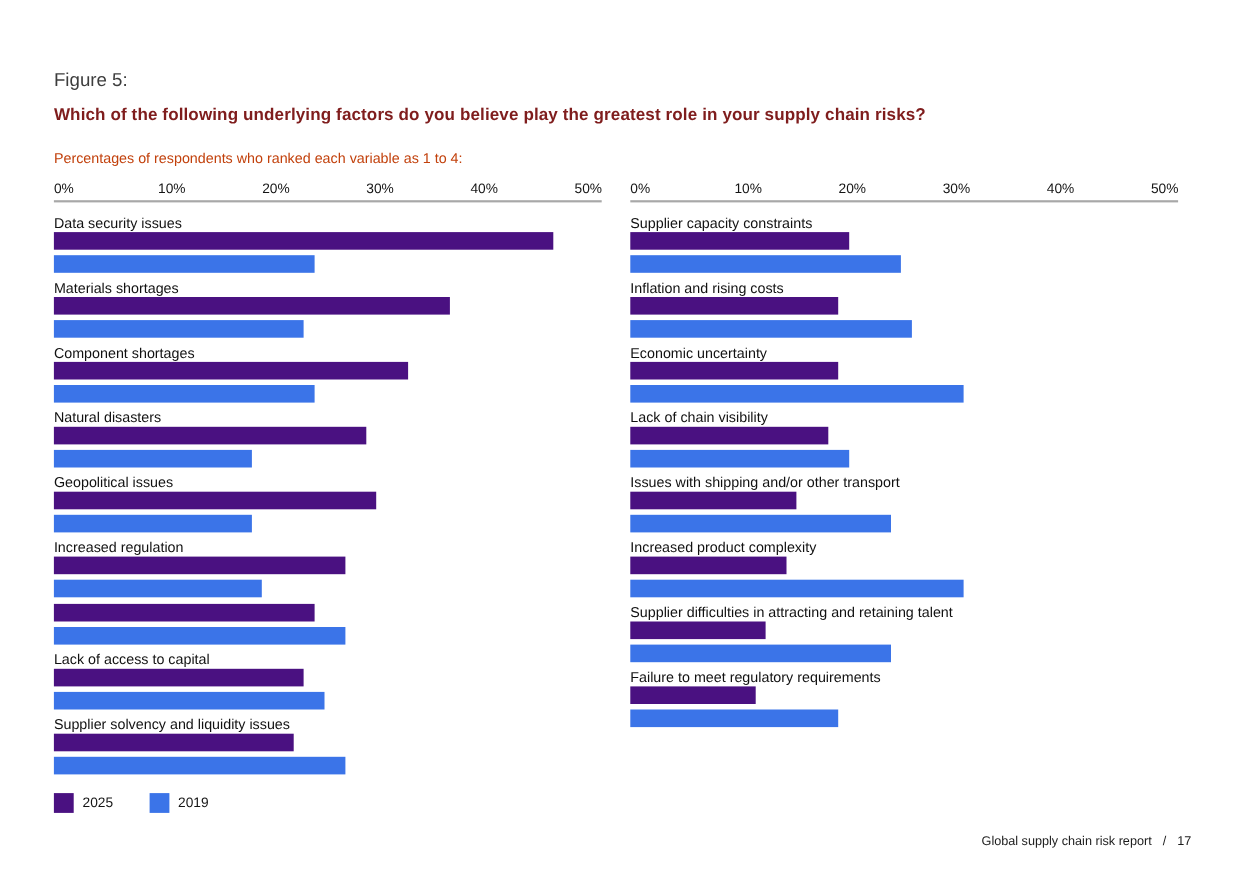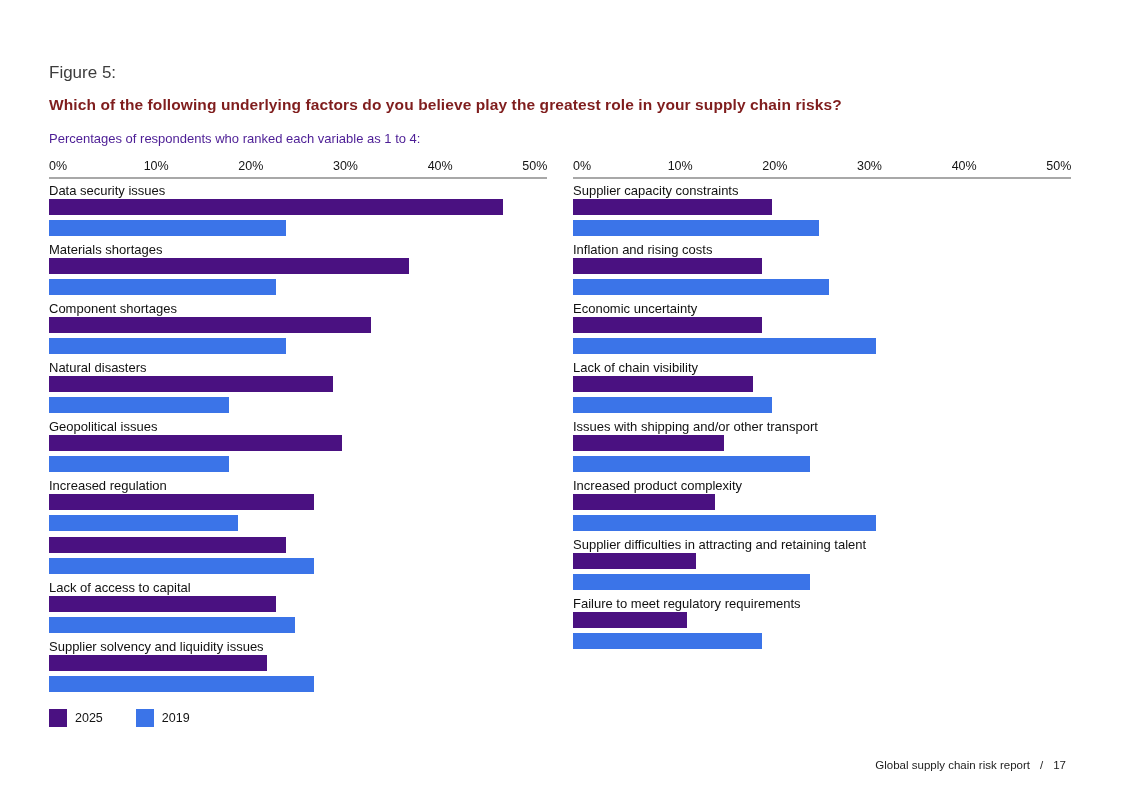--- a/index.html
+++ b/index.html
@@ -1,35 +1,35 @@
 <!DOCTYPE html>
 <html><head>
 <meta charset="utf-8">
 <style>
   html,body { margin:0; padding:0; background:#ffffff; }
   body { font-family:"Liberation Sans", sans-serif; }
   .page { position:relative; width:1121px; height:793px; background:#ffffff; overflow:hidden; }
   .content { position:absolute; left:49px; top:66px; width:1022px; }
   .figure-label { font-size:17px; line-height:13px; color:#3d3d3d; }
   .page-title { margin-top:17px; font-size:15.5px; line-height:17px; font-weight:800; color:#7f1d1d; letter-spacing:0.1px; }
-  .subtitle { margin-top:19px; font-size:13px; line-height:14px; color:#4c1d95; }
+  .subtitle { margin-top:24px; font-size:13px; line-height:14px; color:#c2410c; }
   .charts { display:flex; gap:26px; margin-top:12px; }
   .chart-col { width:498px; flex:0 0 auto; }
   .axis { position:relative; height:19px; border-bottom:2px solid #a8a8a8; }
   .axis .tick { position:absolute; bottom:4px; font-size:12.5px; color:#141414; white-space:nowrap; }
-  .groups { padding-top:4px; }
+  .groups { padding-top:11px; }
   .bar-group { margin-bottom:6px; }
   .bar-label { font-size:13px; line-height:16px; color:#111111; white-space:nowrap; }
   .bar { height:16px; }
   .bar-b { margin-top:5px; }
   .legend { display:flex; align-items:center; margin-top:11px; }
   .legend-item { display:flex; align-items:center; margin-right:33px; }
   .legend-swatch { width:18px; height:18px; margin-right:8px; }
   .legend-label { font-size:12.5px; color:#141414; }
-  .footer { position:absolute; right:55px; bottom:22px; display:flex; align-items:baseline; font-size:11.5px; color:#1c1c1c; }
+  .footer { position:absolute; right:38px; bottom:22px; display:flex; align-items:baseline; font-size:11.5px; color:#1c1c1c; }
   .footer .sep { margin:0 10px; }
 </style>
 </head>
 <body>
 
 <div class="page">
   <div class="content">
 
     <div class="figure-label">Figure 5:</div>
 

